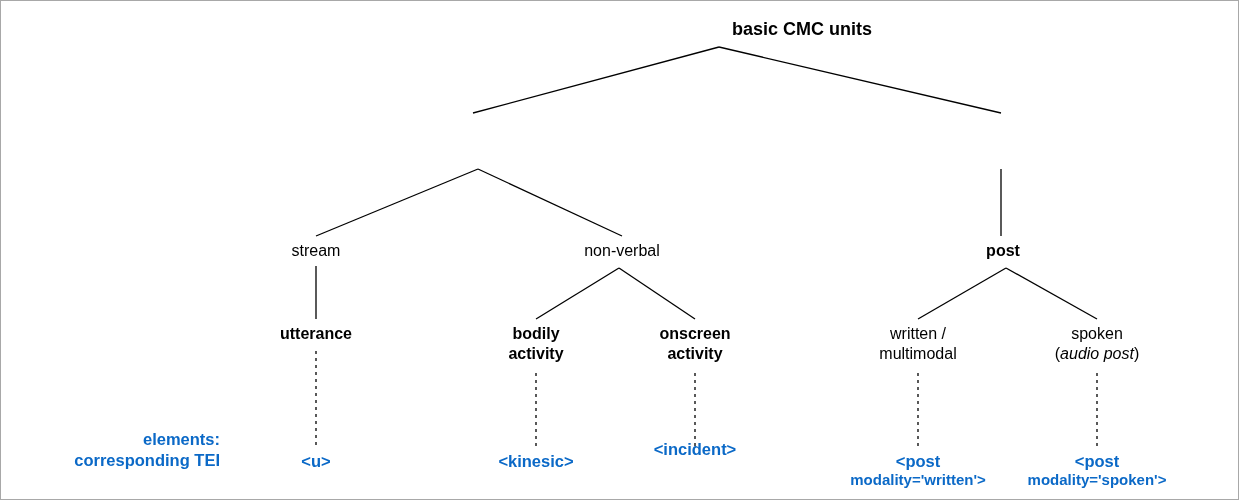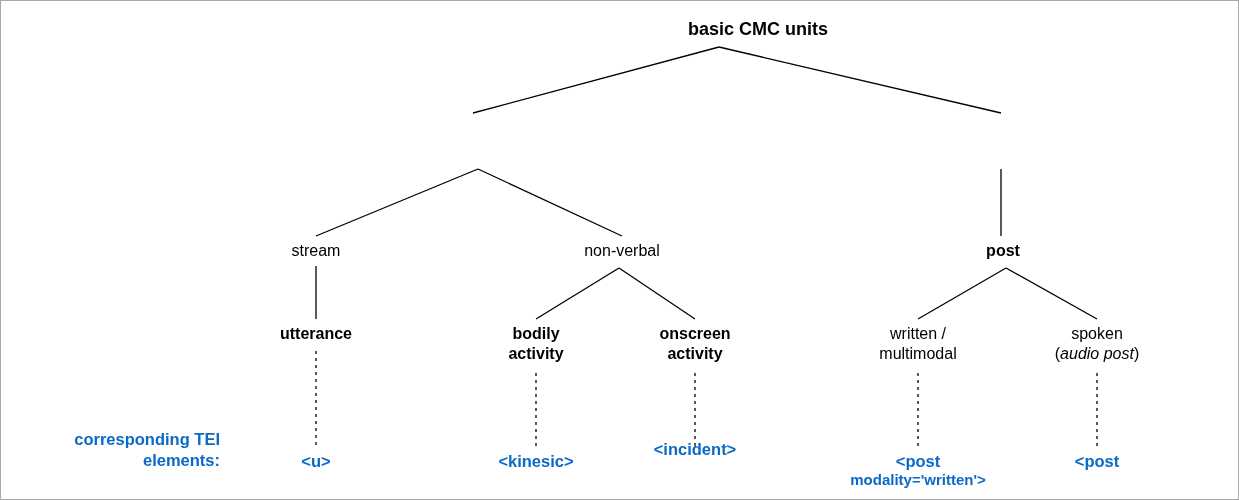--- a/index.html
+++ b/index.html
@@ -28,21 +28,21 @@
   }
   .node {
     position: absolute;
     text-align: center;
     color: #000000;
     line-height: 1.22;
     white-space: nowrap;
     transform: translateX(-50%);
   }
   .node .line { display: block; }
-  .lvl1 { font-size: 18px; font-weight: bold; }
+  .lvl1 { font-size: 18px; font-weight: bold; margin-left: 44px; }
   .lvl2 { font-size: 16px; font-weight: normal; }
   .lvl3 { font-size: 16px; font-weight: normal; }
   .lvl3.bold { font-weight: bold; }
   .leaf-bold { font-size: 16px; font-weight: bold; }
   .leaf-plain { font-size: 16px; font-weight: normal; }
   .ital { font-style: italic; }
   .tei {
     position: absolute;
     text-align: center;
     color: #0b69c7;
@@ -135,22 +135,22 @@
     <span class="line">written /</span>
     <span class="line">multimodal</span>
   </div>
 
   <div class="node leaf-plain" style="left:1096px; top:323px;">
     <span class="line">spoken</span>
     <span class="line"><span>(</span><span class="ital">audio post</span><span>)</span></span>
   </div>
 
   <div class="tei-legend" style="left:14px; top:428px; width:205px;">
+    <span>elements:</span>
     <span>corresponding TEI</span>
-    <span>elements:</span>
   </div>
 
   <div class="tei" style="left:315px; top:450px;">
     <span class="l1">&lt;u&gt;</span>
   </div>
 
   <div class="tei" style="left:535px; top:450px;">
     <span class="l1">&lt;kinesic&gt;</span>
   </div>
 
@@ -158,15 +158,16 @@
     <span class="l1">&lt;incident&gt;</span>
   </div>
 
   <div class="tei" style="left:917px; top:450px;">
     <span class="l1">&lt;post</span>
     <span class="l2">modality='written'&gt;</span>
   </div>
 
   <div class="tei" style="left:1096px; top:450px;">
     <span class="l1">&lt;post</span>
+    <span class="l2">modality='spoken'&gt;</span>
   </div>
 
 </div>
 
 </body></html>

